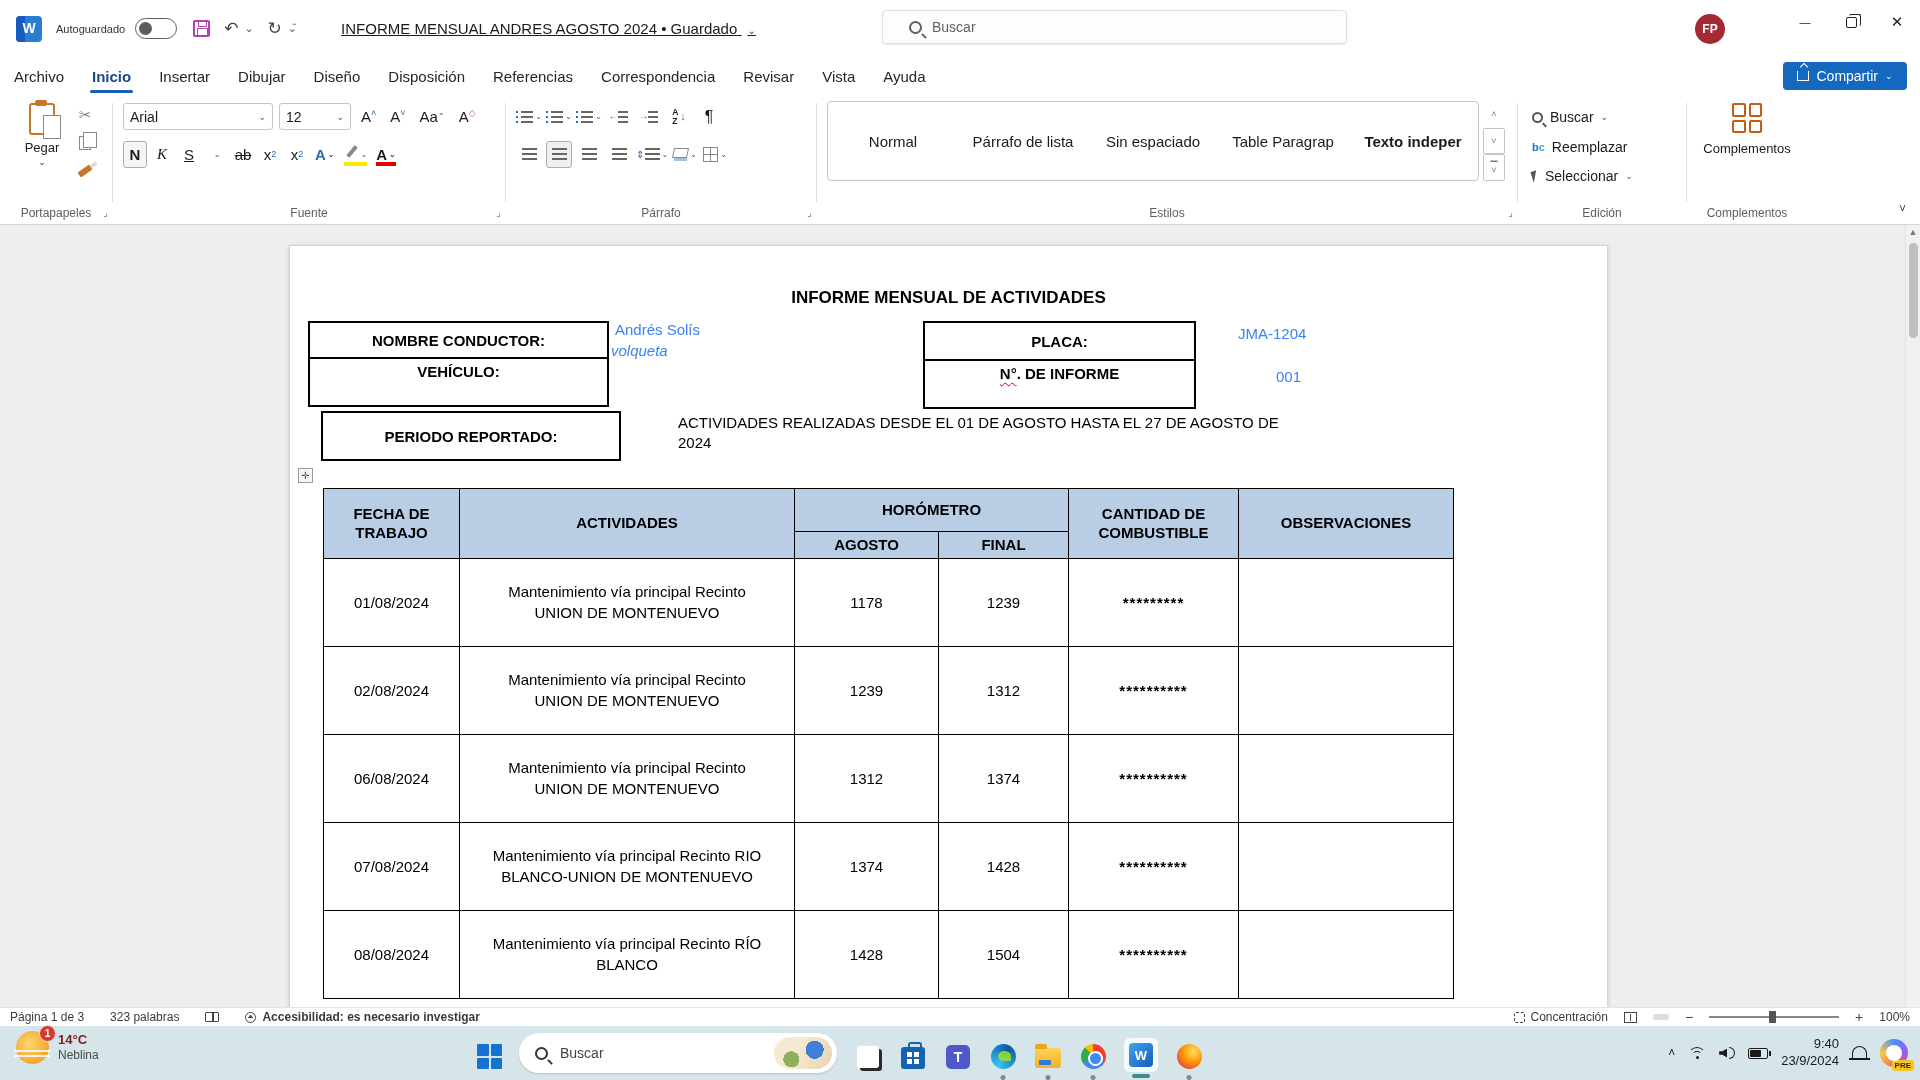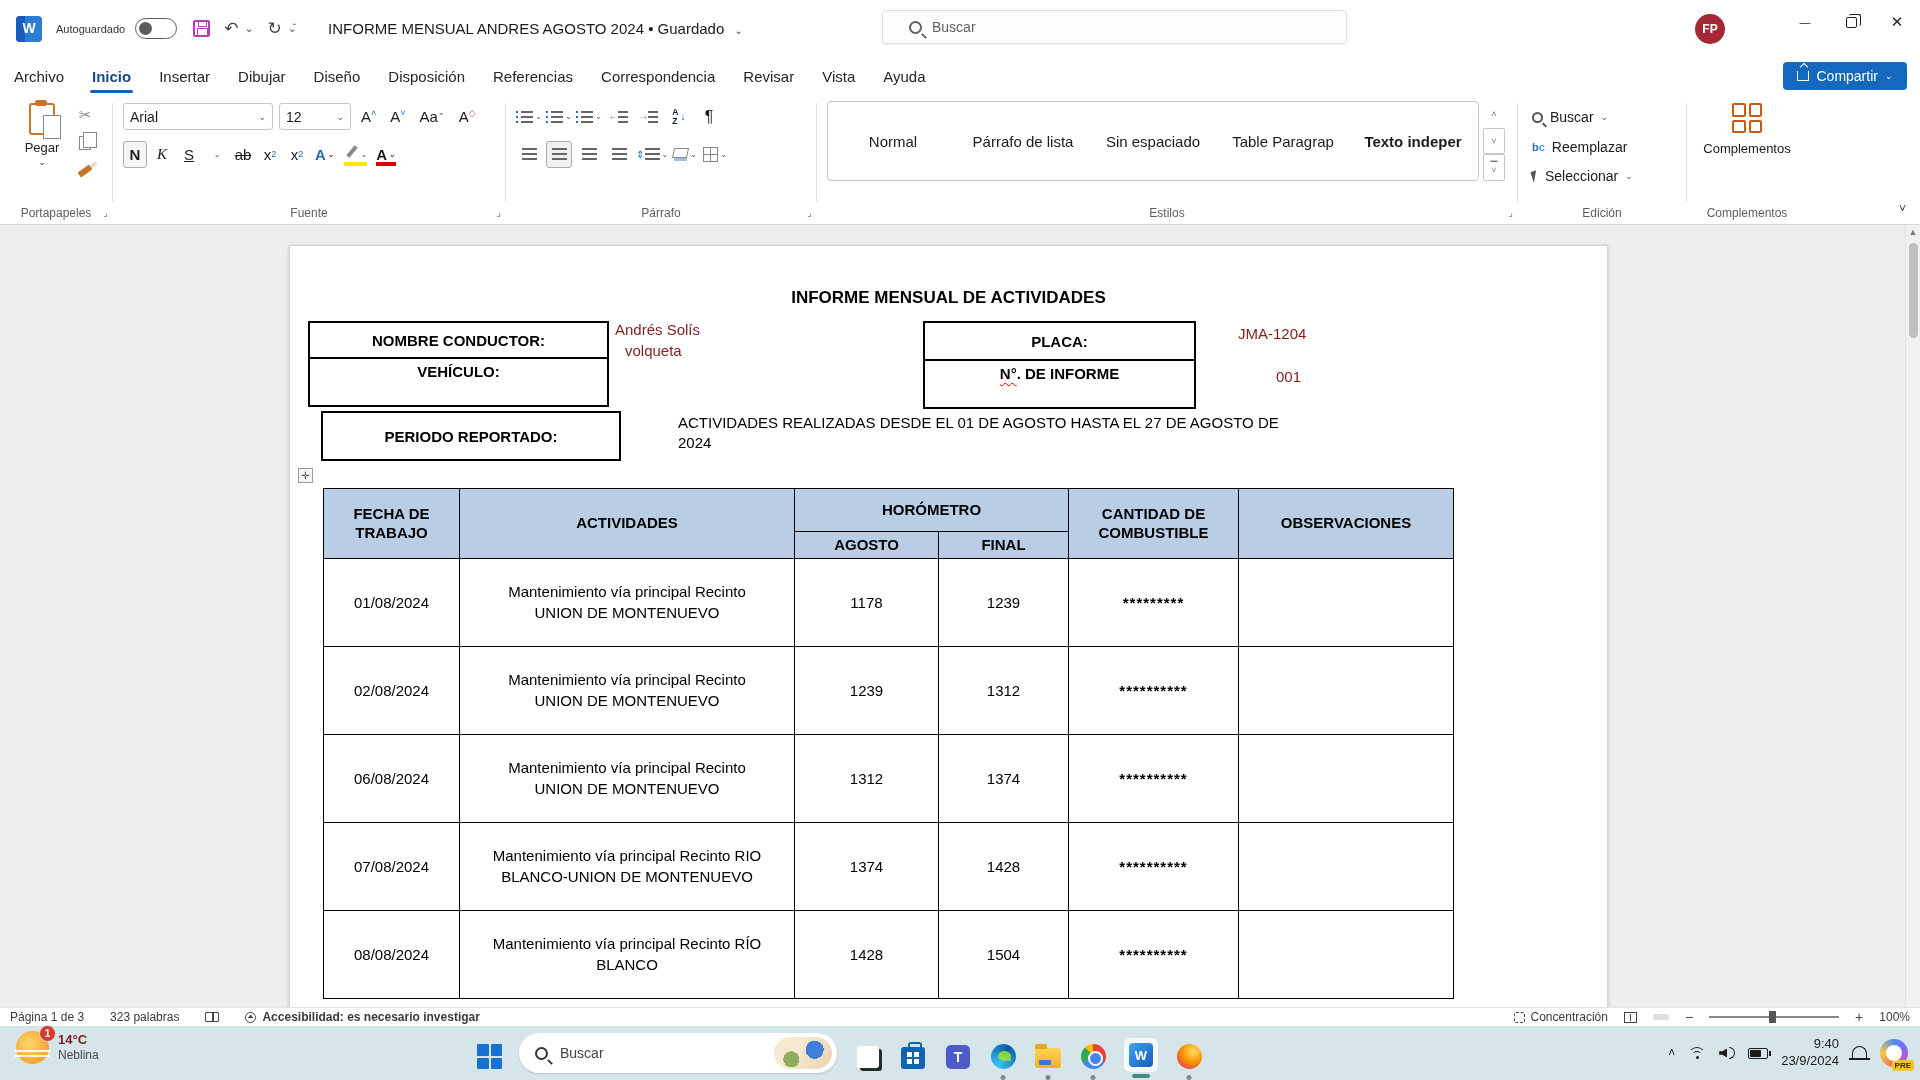--- a/index.html
+++ b/index.html
@@ -12,21 +12,21 @@
   .word-logo::before { content:""; position:absolute; left:0; top:0; width:9px; height:26px; background:#185ABD; }
   .word-logo span { position:absolute; left:0; top:4px; width:26px; text-align:center; color:#fff; font-weight:bold; font-size:14px; }
   .autosave-lbl { margin-left:14px; font-size:11px; color:#333; }
   .toggle { margin-left:10px; width:42px; height:21px; border:1px solid #5c5c5c; border-radius:11px; position:relative; background:#fff; }
   .toggle .knob { position:absolute; left:3px; top:3px; width:13px; height:13px; border-radius:50%; background:#5c5c5c; }
   .qa-btn { margin-left:14px; font-size:17px; color:#444; background:none; border:none; line-height:1; cursor:default; }
   .qa-small { font-size:11px; color:#555; margin-left:6px; }
   .floppy { width:17px; height:17px; border:2px solid #B43FAE; border-radius:2px; position:relative; margin-left:16px; }
   .floppy::before { content:""; position:absolute; top:-1px; left:3px; width:7px; height:5px; border:1.5px solid #B43FAE; border-top:none; }
   .floppy::after { content:""; position:absolute; bottom:0; left:2px; width:9px; height:6px; border:1.5px solid #B43FAE; border-bottom:none; }
-  .doc-title { margin-left:31px; font-size:15px; color:#1b1b1b; white-space:nowrap; }
+  .doc-title { margin-left:44px; font-size:15px; color:#1b1b1b; white-space:nowrap;text-decoration:underline; }
   .doc-title .saved { color:#1b1b1b; }
   .doc-title .chev { font-size:10px; color:#444; margin-left:6px; }
   .tb-search { position:absolute; left:882px; top:10px; width:465px; height:34px; background:#fdfdfd; border:1px solid #e1dfdd; border-radius:4px; box-shadow:0 1px 2px rgba(0,0,0,.08); display:flex; align-items:center; font-size:14px; color:#616161; }
   .mag { width:13px; height:13px; border:2px solid #616161; border-radius:50%; position:relative; margin:0 10px 0 26px; flex:0 0 auto; }
   .mag::after { content:""; position:absolute; width:6px; height:2px; background:#616161; transform:rotate(45deg); left:10px; top:12px; }
   .avatar { position:absolute; left:1695px; top:14px; width:30px; height:30px; border-radius:50%; background:#A52834; color:#fff; font-size:12px; font-weight:bold; display:flex; align-items:center; justify-content:center; }
   .win-btns { position:absolute; right:0; top:0; height:44px; display:flex; }
   .win-btn { width:46px; height:44px; display:flex; align-items:center; justify-content:center; font-size:15px; color:#222; }
   .restore-glyph { width:11px; height:11px; border:1.3px solid #222; border-radius:2px; position:relative; }
   .restore-glyph::before { content:""; position:absolute; left:2px; top:-4px; width:11px; height:11px; border:1.3px solid #222; border-left:none; border-bottom:none; border-radius:2px; }
@@ -142,21 +142,21 @@
 
   
   .docarea { flex:1; background:#f0eeec; position:relative; overflow:hidden; }
   .page { position:absolute; left:289px; top:20px; width:1319px; height:790px; background:#fff; border:1px solid #d6d4d2; box-shadow:0 1px 4px rgba(0,0,0,.18); }
   .doc-h1 { position:absolute; top:42px; left:0; right:0; text-align:center; font-weight:bold; font-size:17px; color:#000; }
   .hdr-box { position:absolute; border:2px solid #000; }
   .cell-lbl { font-weight:bold; font-size:15px; color:#000; text-align:center; }
   .box-left { left:18px; top:75px; width:301px; height:131px; border:none; }
   .box-left .r1 { position:absolute; left:0; top:0; width:100%; height:38px; border:2px solid #000; display:flex; align-items:center; justify-content:center; }
   .box-left .r2 { position:absolute; left:0; top:36px; width:100%; height:50px; border:2px solid #000; border-top:none; display:flex; align-items:flex-start; justify-content:center; padding-top:6px; }
-  .val { position:absolute; font-size:15px; color:#7f1d1d; }
+  .val { position:absolute; font-size:15px; color:#3b82f6; }
   .box-right { left:633px; top:75px; width:273px; height:110px; border:none; }
   .box-right .r1 { position:absolute; left:0; top:0; width:100%; height:40px; border:2px solid #000; display:flex; align-items:center; justify-content:center; }
   .box-right .r2 { position:absolute; left:0; top:38px; width:100%; height:50px; border:2px solid #000; border-top:none; display:flex; align-items:flex-start; justify-content:center; padding-top:6px; }
   .wavy { text-decoration:underline; text-decoration-style:wavy; text-decoration-color:#e00000; text-decoration-thickness:1px; text-underline-offset:3px; }
   .box-period { left:31px; top:165px; width:300px; height:50px; display:flex; align-items:center; justify-content:center; }
   .period-text { position:absolute; left:388px; top:167px; width:625px; font-size:15px; color:#000; line-height:1.35; }
   .move-handle { position:absolute; left:8px; top:222px; width:15px; height:15px; border:1px solid #9a9a9a; background:#f5f5f5; display:flex; align-items:center; justify-content:center; font-size:10px; color:#555; }
 
   table.main { position:absolute; left:33px; top:242px; border-collapse:collapse; table-layout:fixed; width:1130px; }
   table.main th, table.main td { border:1.5px solid #000; font-size:15px; color:#000; text-align:center; vertical-align:middle; overflow:hidden; }
@@ -514,21 +514,21 @@
 
   <div class="docarea">
     <div class="page">
       <div class="doc-h1">INFORME MENSUAL DE ACTIVIDADES</div>
 
       <div class="hdr-box box-left">
         <div class="r1 cell-lbl">NOMBRE CONDUCTOR:</div>
         <div class="r2 cell-lbl">VEHÍCULO:</div>
       </div>
       <span class="val" style="left:325px; top:75px;">Andrés Solís</span>
-      <span class="val" style="left:335px; top:96px;">volqueta</span>
+      <span class="val" style="left:321px; top:96px;font-style:italic;">volqueta</span>
 
       <div class="hdr-box box-right">
         <div class="r1 cell-lbl">PLACA:</div>
         <div class="r2 cell-lbl">
             <span><span class="wavy">N°</span><span>. DE INFORME</span></span>
           </div>
       </div>
       <span class="val" style="left:948px; top:79px;">JMA-1204</span>
       <span class="val" style="left:986px; top:122px;">001</span>
 

